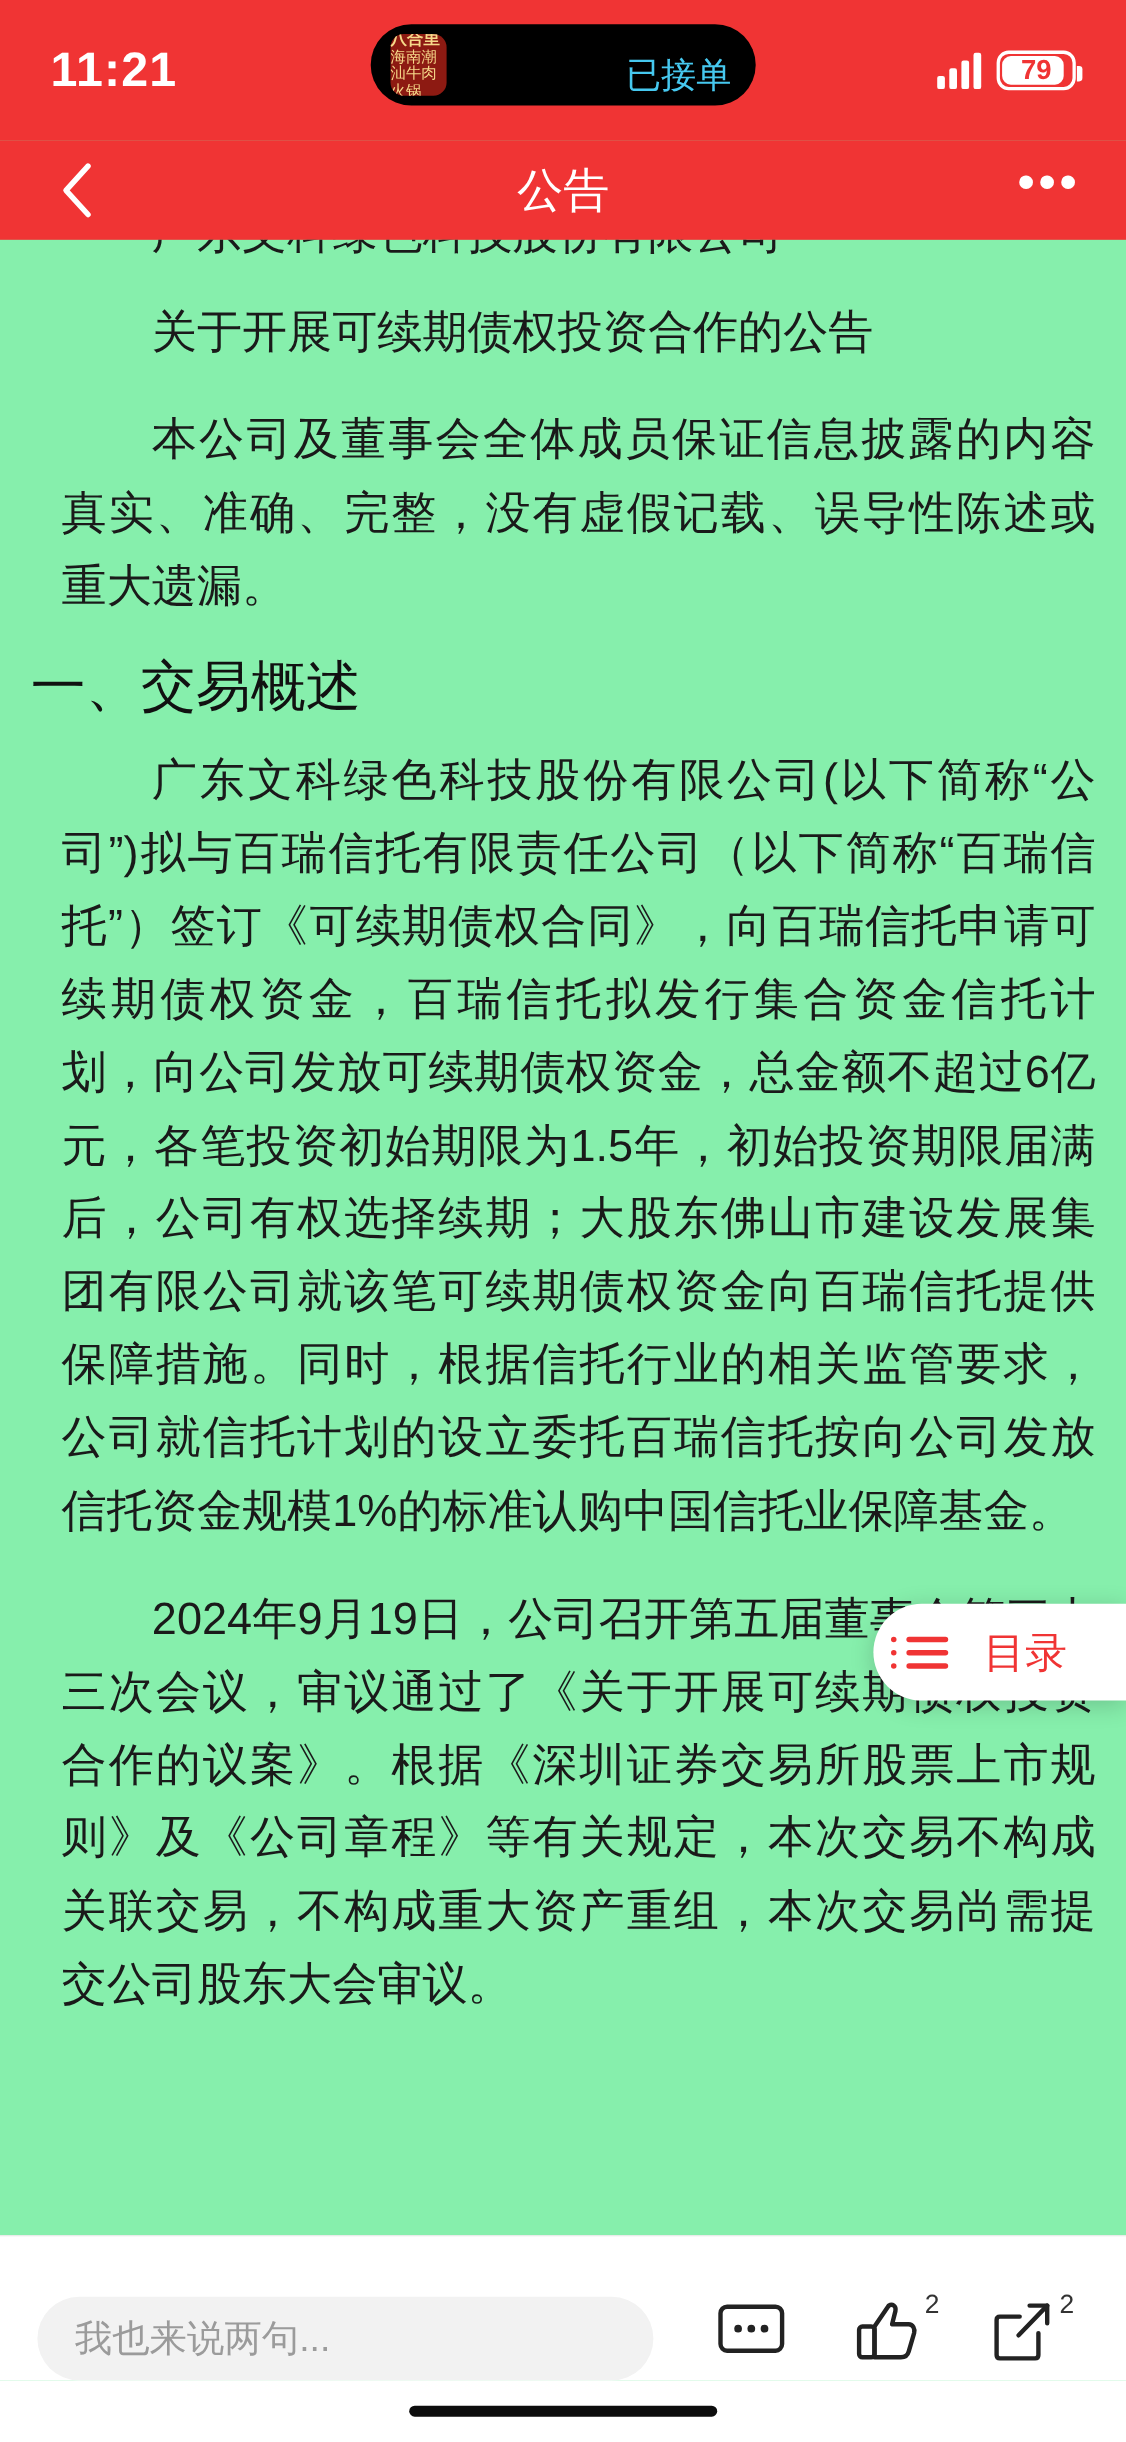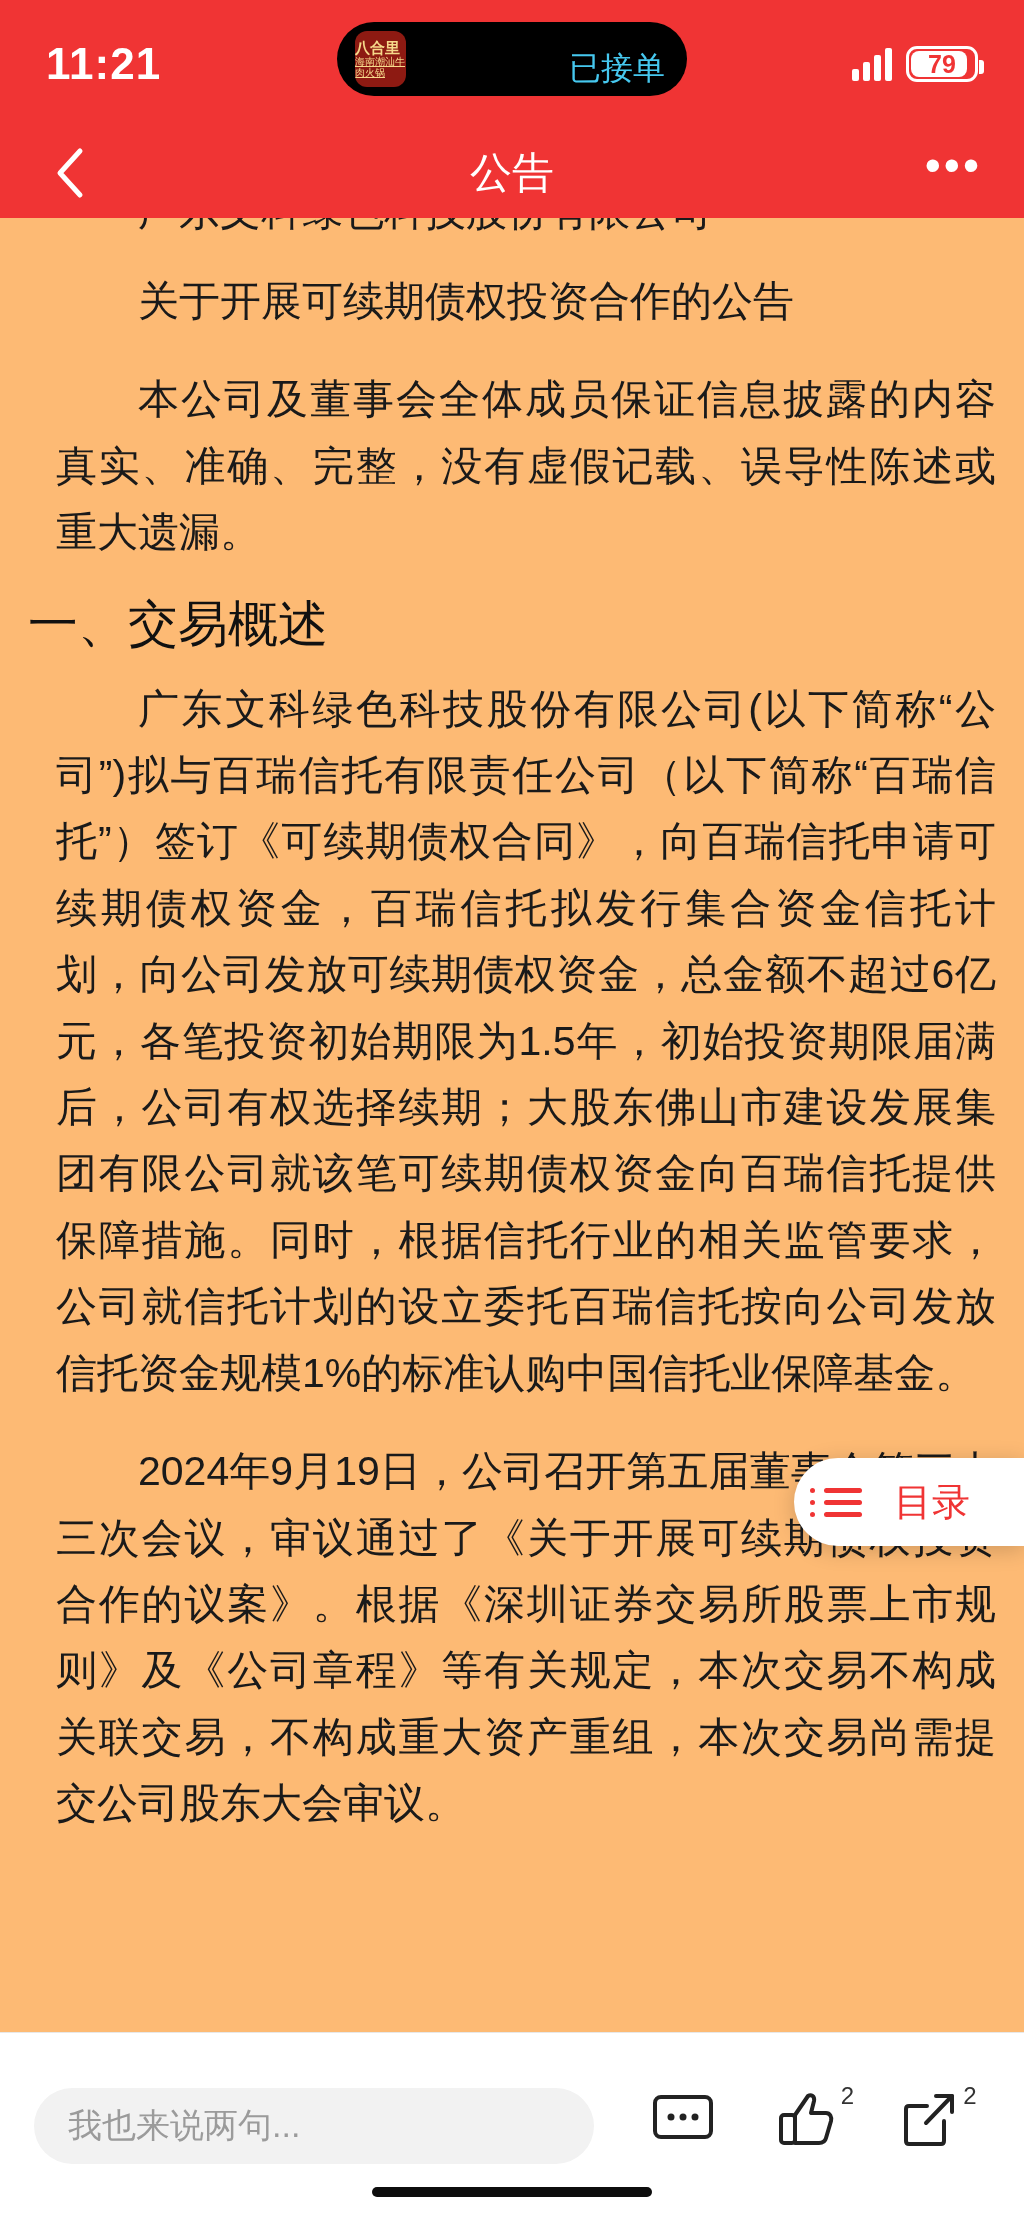--- a/index.html
+++ b/index.html
@@ -5,21 +5,21 @@
   * { box-sizing: border-box; margin: 0; padding: 0; }
   html, body {
     width: 1024px; height: 2220px;
     font-family: "Liberation Sans", sans-serif;
     background: #ffffff;
     overflow: hidden;
   }
   .phone {
     position: relative;
     width: 1024px; height: 2220px;
-    background: #fdba74;
+    background: #86efac;
     display: flex;
     flex-direction: column;
   }
 
   
   .statusbar {
     position: relative;
     height: 128px;
     background: #f03434;
     flex: 0 0 auto;
@@ -55,21 +55,21 @@
     flex-direction: column;
     align-items: flex-start;
     justify-content: center;
     overflow: hidden;
   }
   .island-logo .l1 {
     font-size: 15px; color: #f6d98a; line-height: 1.05;
     font-weight: 700;
   }
   .island-logo .l2 {
-    font-size: 10px; color: #f6d98a; line-height: 1.1; text-decoration: underline;
+    font-size: 14px; color: #f6d98a; line-height: 1.1;
   }
   .island-status {
     margin-left: auto;
     margin-right: 22px;
     color: #46c8ef;
     font-size: 32px;
     white-space: nowrap;
     margin-top: 19px;
   }
   .status-right {

